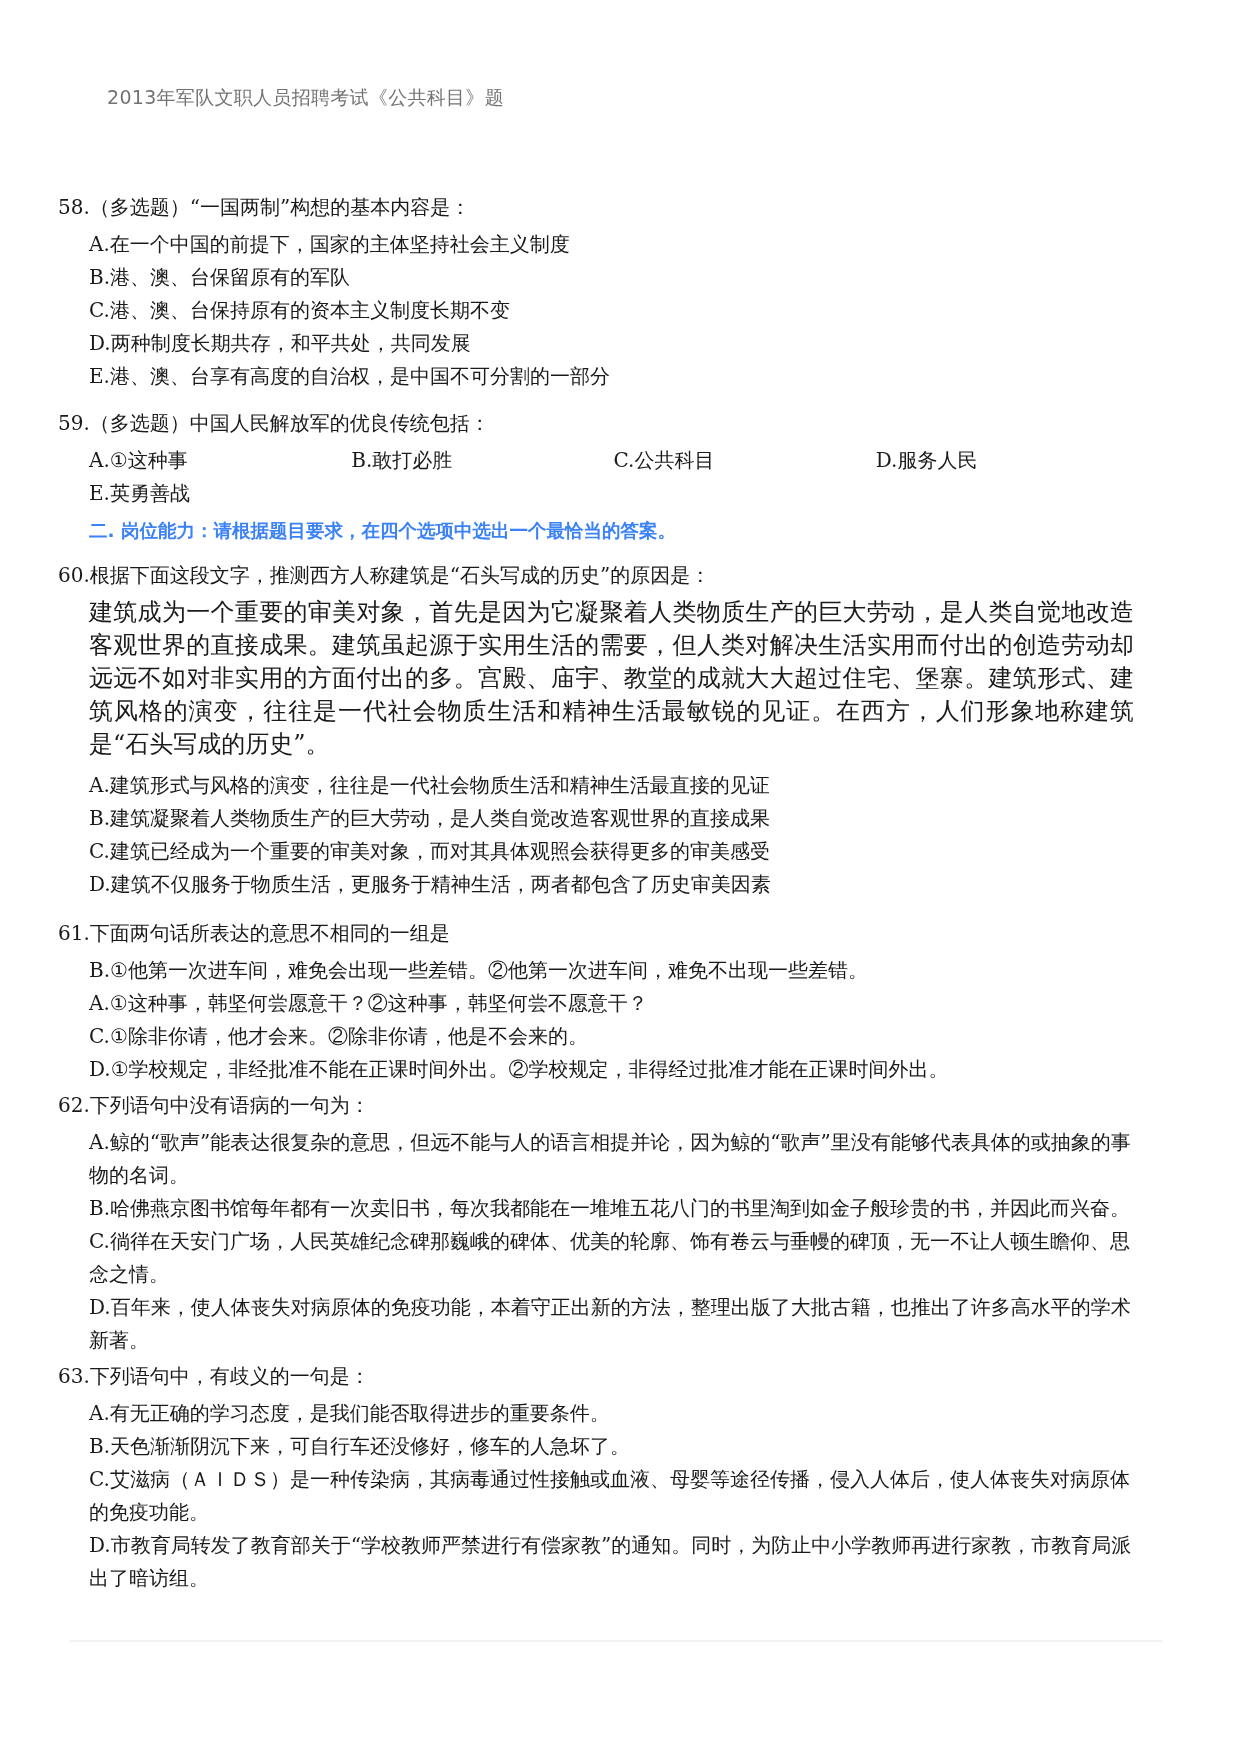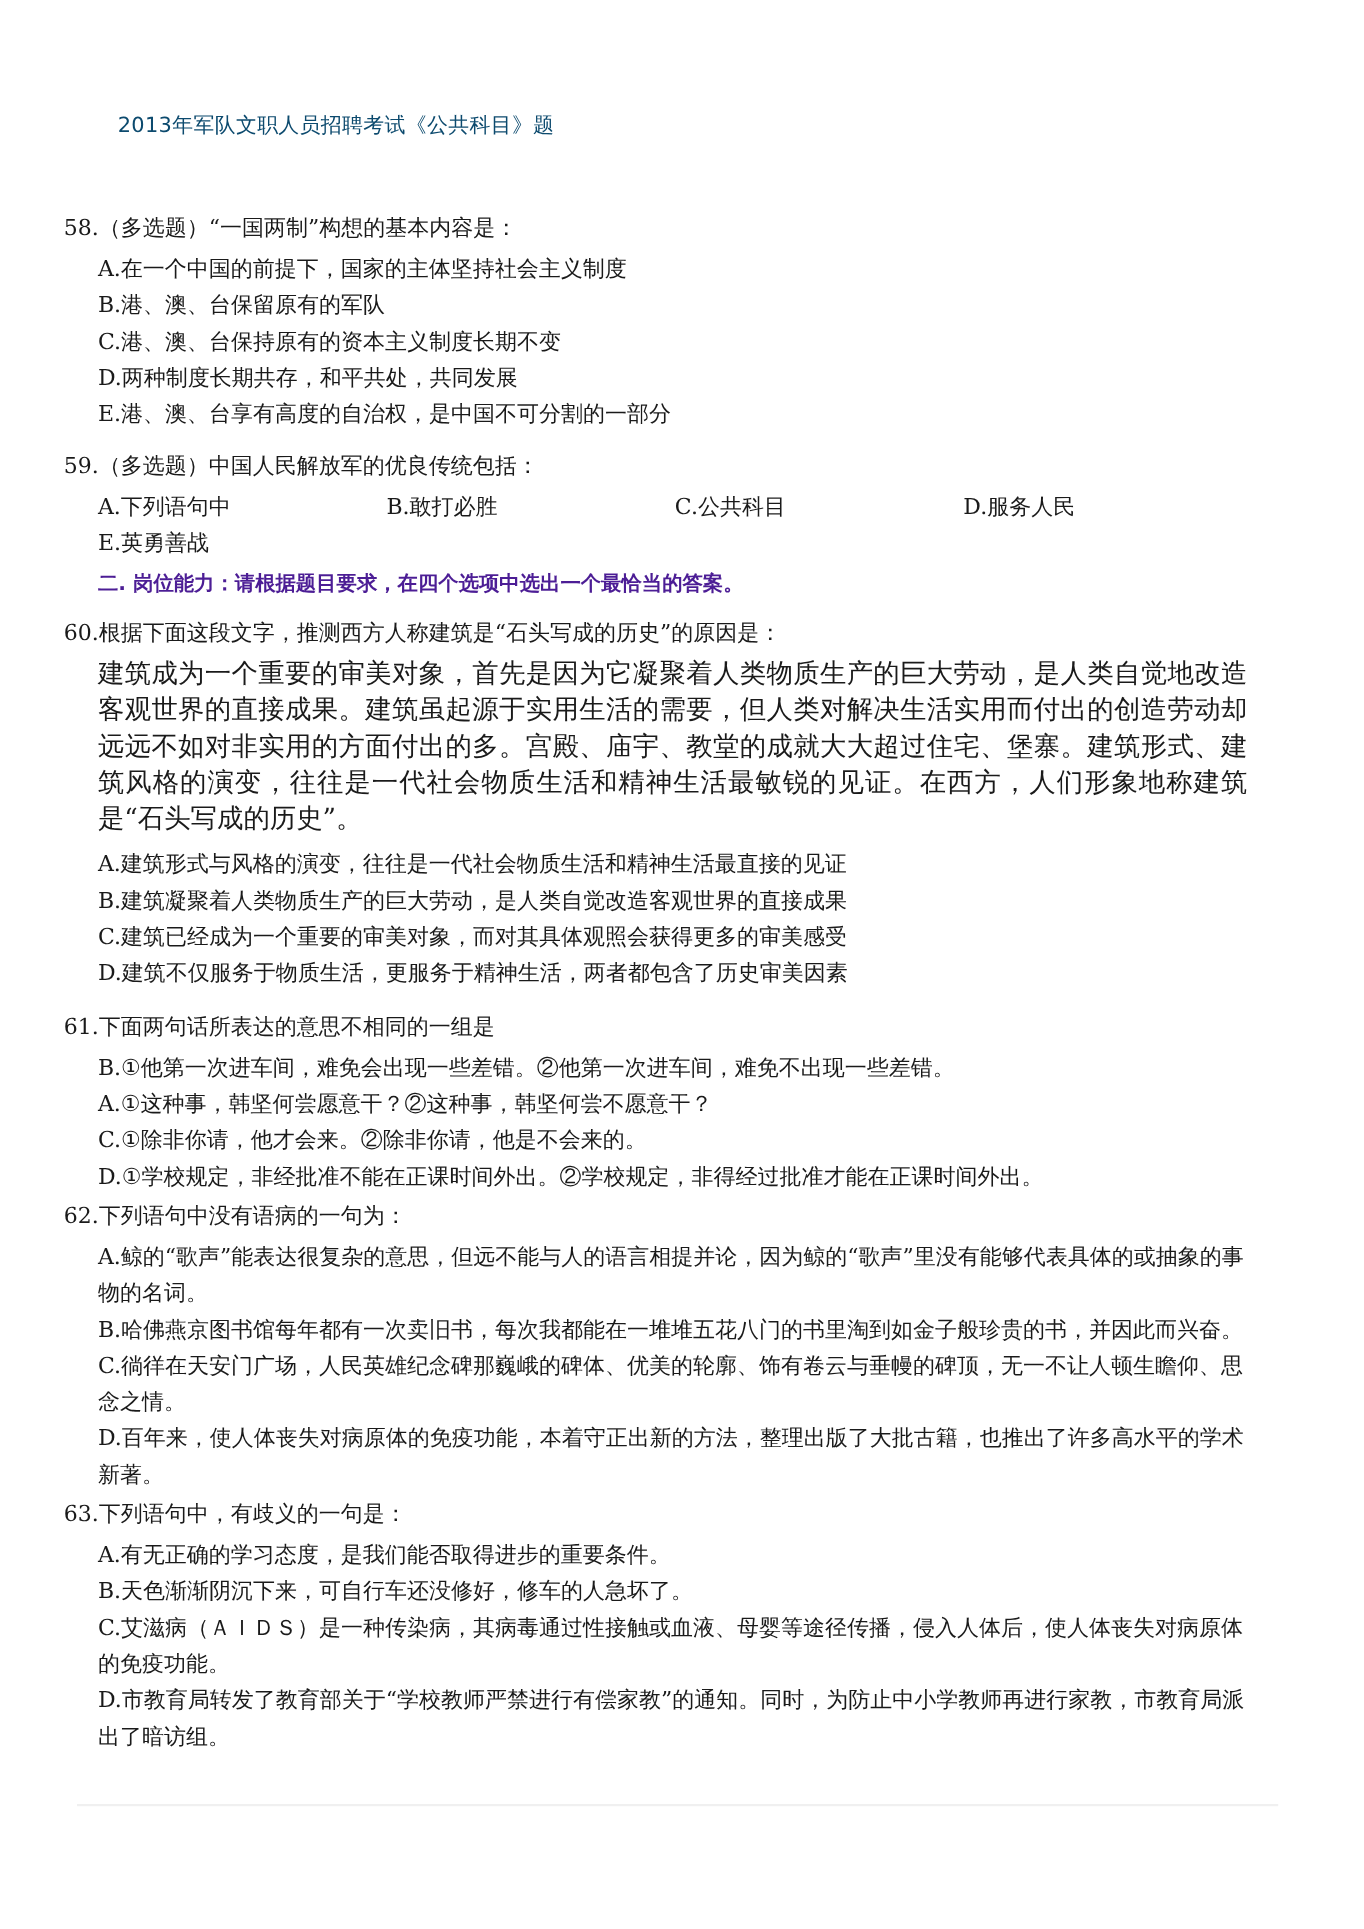--- a/index.html
+++ b/index.html
@@ -11,24 +11,24 @@
       width: 1240px;
       height: 1754px;
       position: relative;
       overflow: hidden;
       font-family: "DejaVu Serif", "Liberation Serif", serif;
       color: #1a1a1a;
     }
     .page-title {
       position: absolute;
       left: 107px;
-      top: 101px;
+      top: 85px;
       font-family: "DejaVu Sans", "Liberation Sans", sans-serif;
       font-size: 19px;
-      color: #0c4a6e;
+      color: #737373;
       letter-spacing: 0.3px;
       text-align: center;
     }
     .content {
       position: absolute;
       left: 58px;
       top: 188px;
       width: 1080px;
     }
     .q-stem {
@@ -59,21 +59,21 @@
     .opts-row span {
       width: 264px;
       display: inline-block;
     }
     .section-heading {
       padding-left: 31px;
       font-family: "DejaVu Sans", "Liberation Sans", sans-serif;
       font-weight: bold;
       font-size: 18.5px;
       line-height: 33px;
-      color: #4c1d95;
+      color: #3b82f6;
       margin-top: 4px;
       margin-bottom: 2px;
     }
     .passage {
       padding-left: 31px;
       font-size: 24px;
       line-height: 33px;
       width: 1045px;
       text-align: justify;
       margin-bottom: 8px;
@@ -99,21 +99,21 @@
     <div class="opt">A.在一个中国的前提下，国家的主体坚持社会主义制度</div>
     <div class="opt">B.港、澳、台保留原有的军队</div>
     <div class="opt">C.港、澳、台保持原有的资本主义制度长期不变</div>
     <div class="opt">D.两种制度长期共存，和平共处，共同发展</div>
     <div class="opt">E.港、澳、台享有高度的自治权，是中国不可分割的一部分</div>
   </div>
 
   <div style="margin-top:14px;">
     <div class="q-stem">59.（多选题）中国人民解放军的优良传统包括：</div>
     <div class="opts-row">
-      <span>A.下列语句中</span>
+      <span>A.①这种事</span>
       <span>B.敢打必胜</span>
       <span>C.公共科目</span>
       <span>D.服务人民</span>
     </div>
     <div class="opt">E.英勇善战</div>
   </div>
 
   <div class="section-heading">二. 岗位能力：请根据题目要求，在四个选项中选出一个最恰当的答案。</div>
 
   <div>

